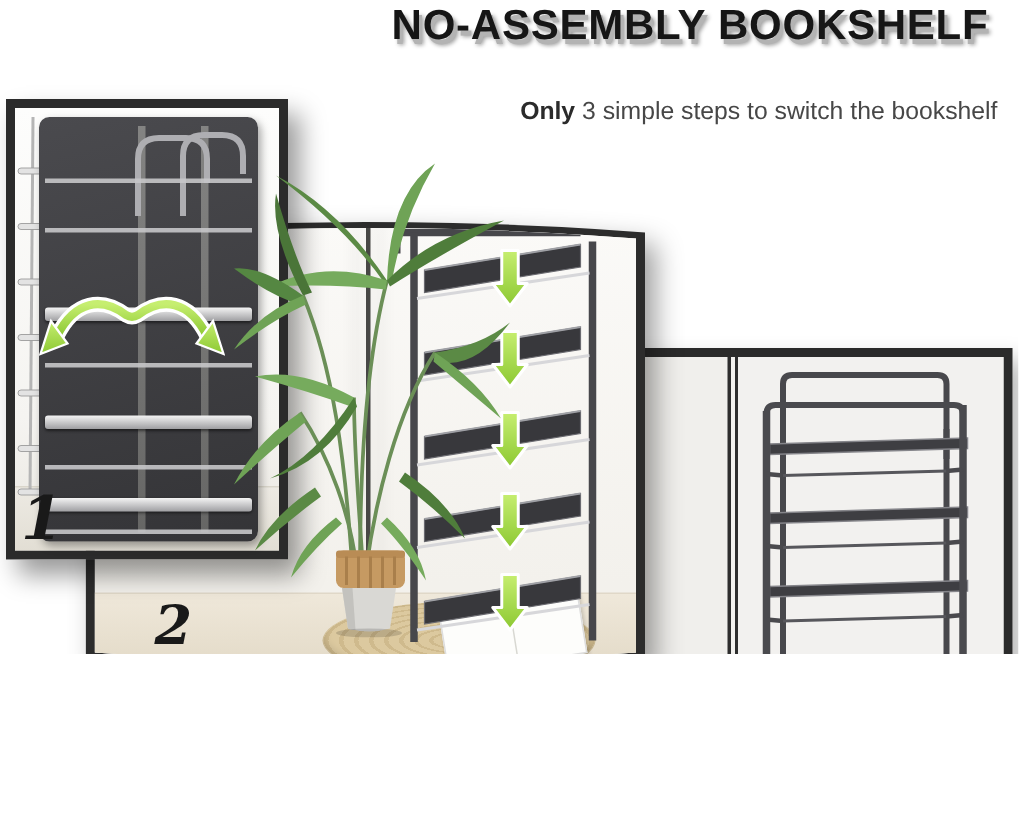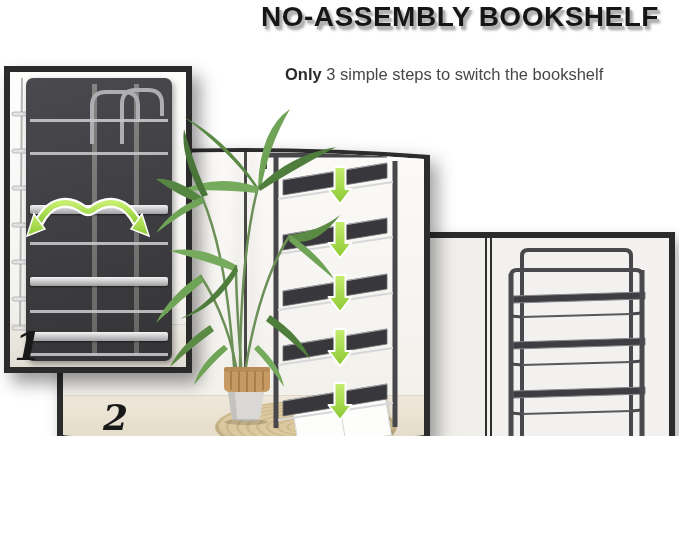--- a/index.html
+++ b/index.html
@@ -3,21 +3,21 @@
 <meta charset="utf-8">
 <style>
   html,body{margin:0;padding:0;background:#fff;}
   .canvas{position:relative;width:679px;height:436px;background:#ffffff;overflow:hidden;
           font-family:"Liberation Sans",sans-serif;}
 
   
   .title{position:absolute;left:248px;top:1px;width:424px;text-align:center;
          font-size:28px;font-weight:bold;letter-spacing:.5px;color:#161616;
          text-shadow:2px 3px 0 #b3b3b3,3px 4px 3px #9a9a9a;z-index:50;}
-  .subtitle{position:absolute;left:285px;top:61px;width:392px;text-align:left;
+  .subtitle{position:absolute;left:273px;top:61px;width:392px;text-align:right;
             font-size:16.5px;color:#474747;line-height:26px;z-index:50;}
   .subtitle .bold{font-weight:bold;color:#2b2b2b;}
 
   
   .panel{position:absolute;box-sizing:border-box;border:6px solid #2b2b2b;}
   .step-num{position:absolute;font-family:"DejaVu Serif","Liberation Serif",serif;
             font-style:italic;font-weight:700;color:#191919;z-index:9;line-height:1;}
 
   
   .panel1{left:4px;top:66px;width:188px;height:307px;z-index:30;

